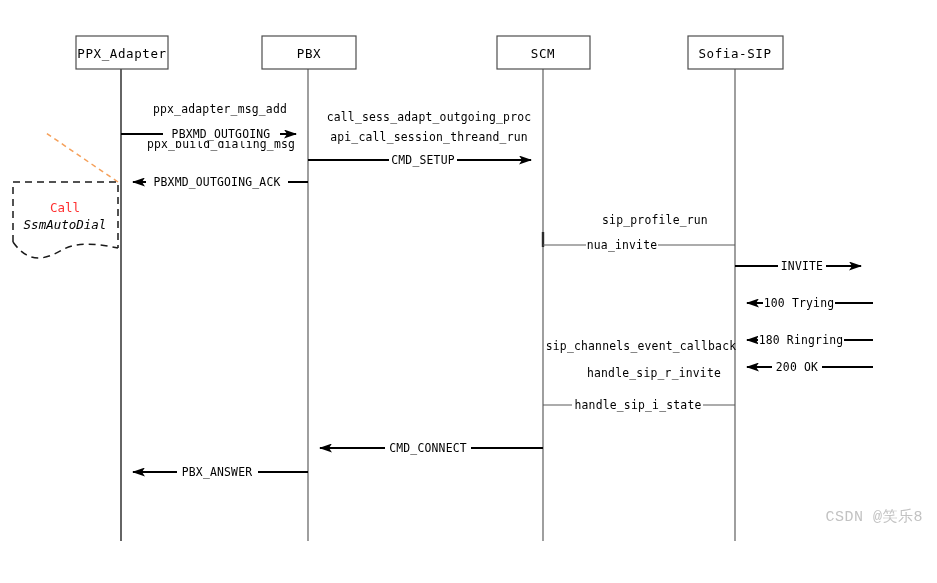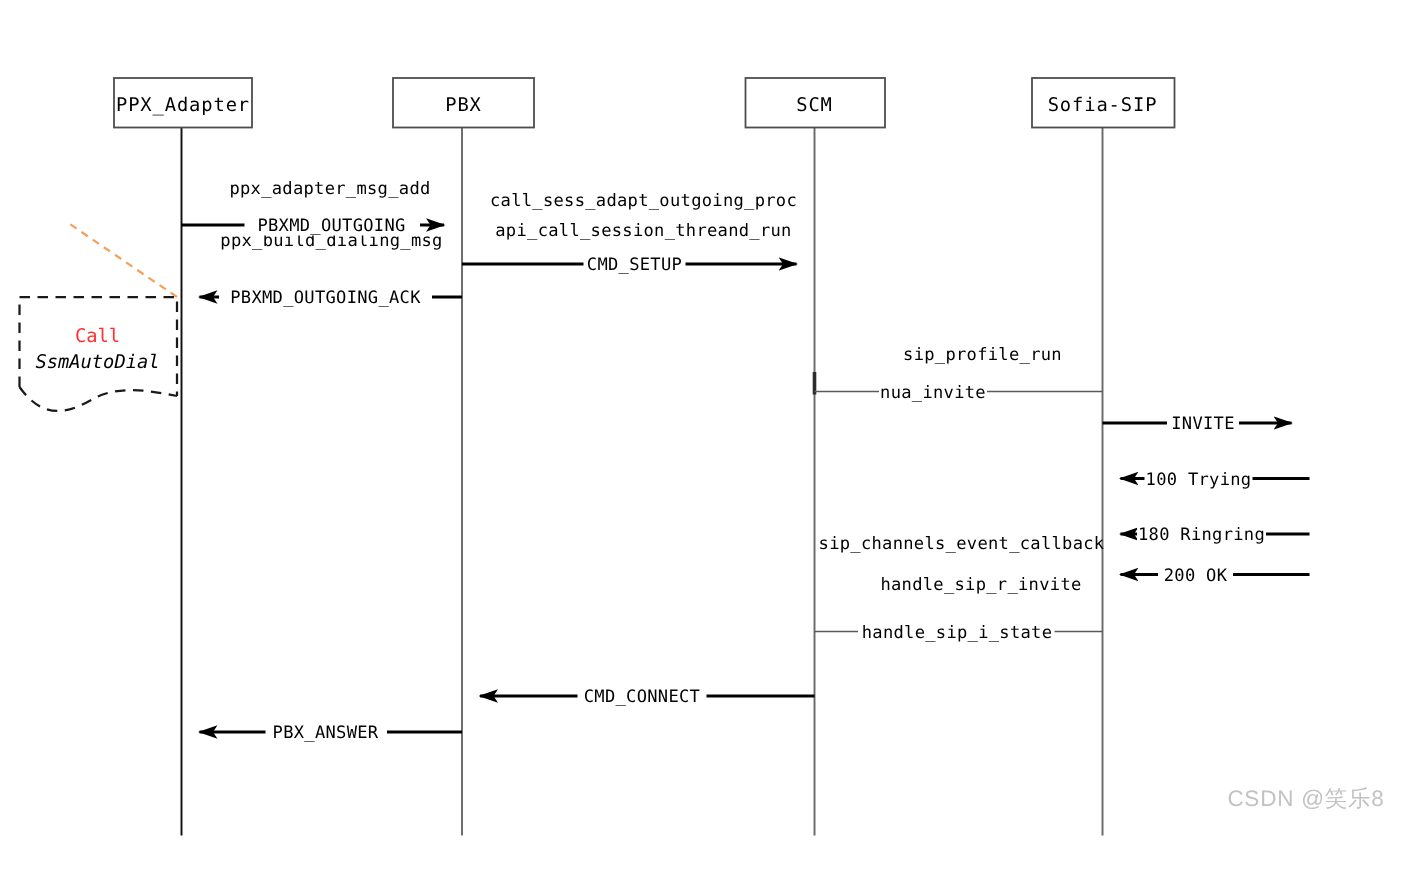--- a/index.html
+++ b/index.html
@@ -4,21 +4,21 @@
 <title>Sequence Diagram</title>
 <style>
   html,body{margin:0;padding:0;}
   body{
     width:937px;height:583px;
     background:#ffffff;
     font-family:"DejaVu Sans Mono","Liberation Mono",monospace;
     overflow:hidden;
     position:relative;
   }
-  #diagram-root{position:absolute;left:0;top:16px;width:937px;height:534px;}
+  #diagram-root{position:absolute;left:0;top:0;width:937px;height:534px;}
   svg#seq{position:absolute;left:0;top:0;width:937px;height:583px;display:block;}
 
   .lifeline-box rect{fill:#ffffff;stroke:#4d4d4d;stroke-width:1.2;}
   .lifeline-box text{
     font-family:"DejaVu Sans Mono","Liberation Mono",monospace;
     font-size:12.5px;fill:#000000;text-anchor:middle;
     letter-spacing:0.6px;
   }
   .lifeline-line{stroke:#6b6b6b;stroke-width:1.3;}
   .lifeline-line.dark{stroke:#111111;stroke-width:1.3;}
@@ -34,21 +34,21 @@
   .note-wave{fill:none;stroke:#1a1a1a;stroke-width:1.5;stroke-dasharray:7 5;}
   .note-conn{stroke:#f5a05a;stroke-width:1.5;stroke-dasharray:5 4;fill:none;}
   .note-title{fill:#ff2f2f;font-size:12.5px;text-anchor:middle;
     font-family:"DejaVu Sans Mono","Liberation Mono",monospace;}
   .note-sub{fill:#000000;font-size:12.5px;font-style:italic;text-anchor:middle;
     font-family:"DejaVu Sans Mono","Liberation Mono",monospace;}
   .tick{stroke:#2b2b2b;stroke-width:2.4;}
 
   #watermark{
     position:absolute;right:14px;bottom:8px;
-    font-family:Liberation Sans, sans-serif;
+    font-family:Liberation Mono, monospace;
     font-size:15px;color:#c2c2c2;letter-spacing:0.5px;
     white-space:nowrap;user-select:none;
   }
 </style>
 </head>
 <body>
 
 <div id="diagram-root">
 
   <svg id="seq" viewBox="0 0 937 583">

